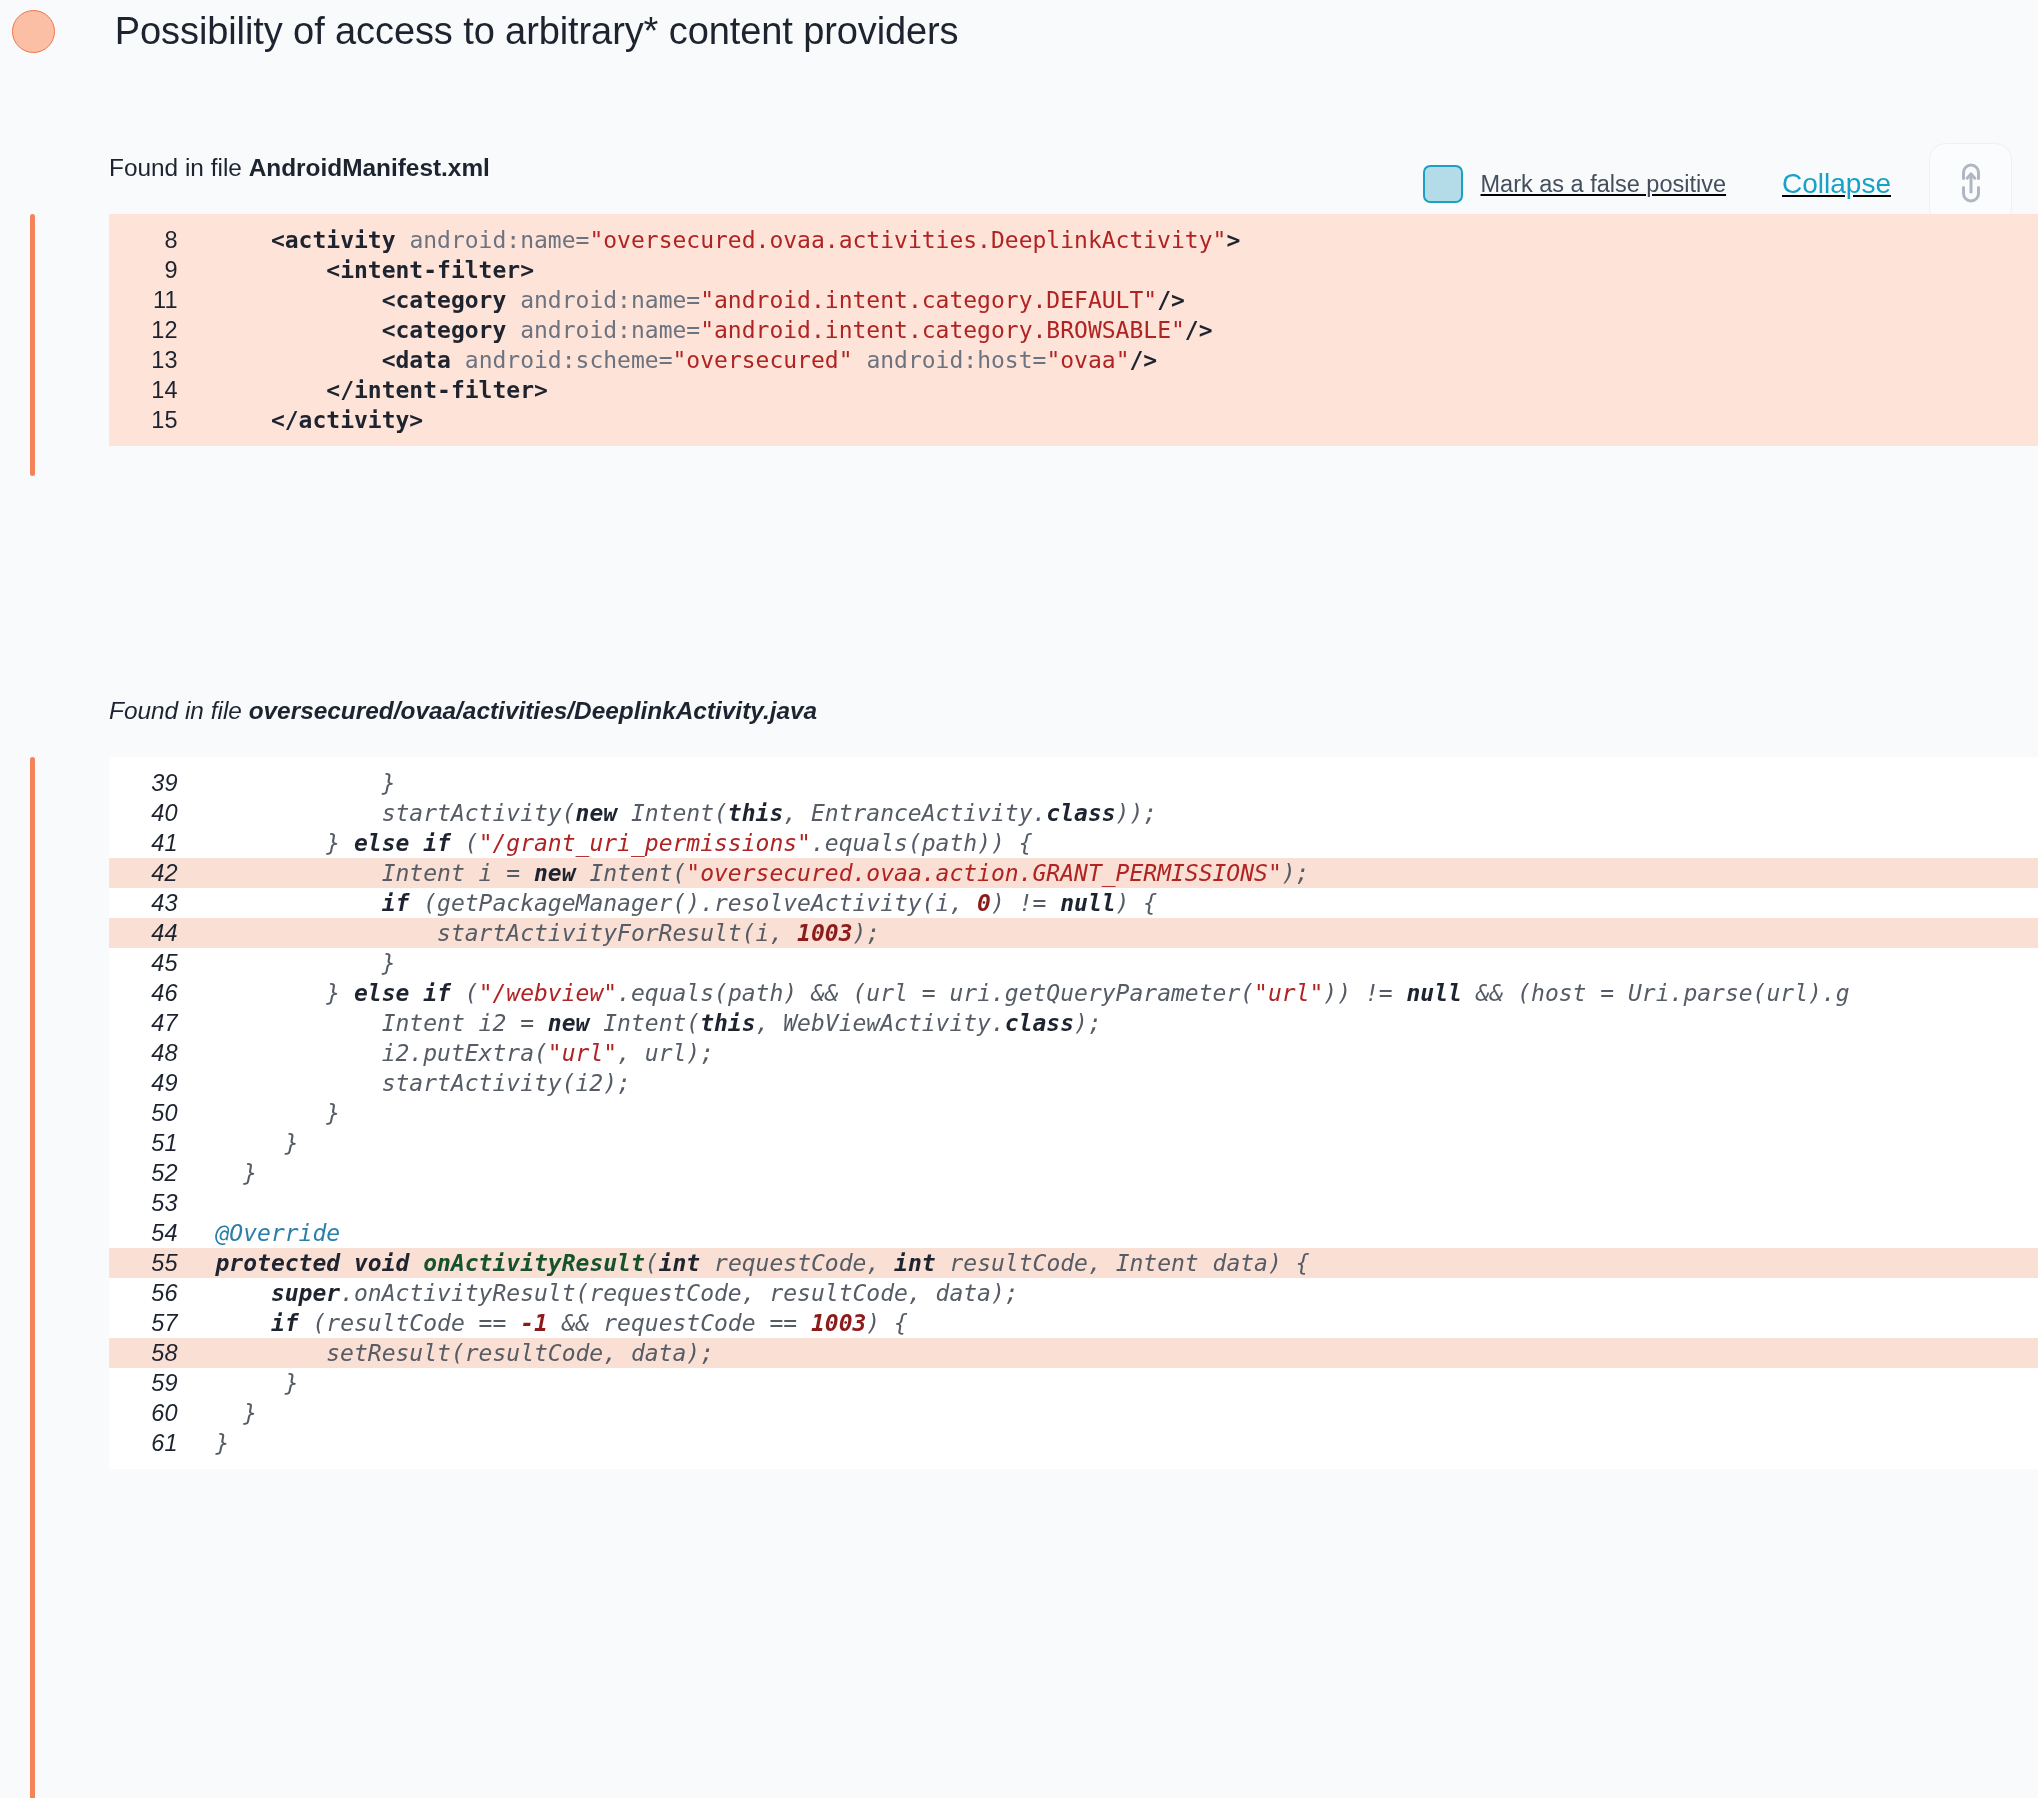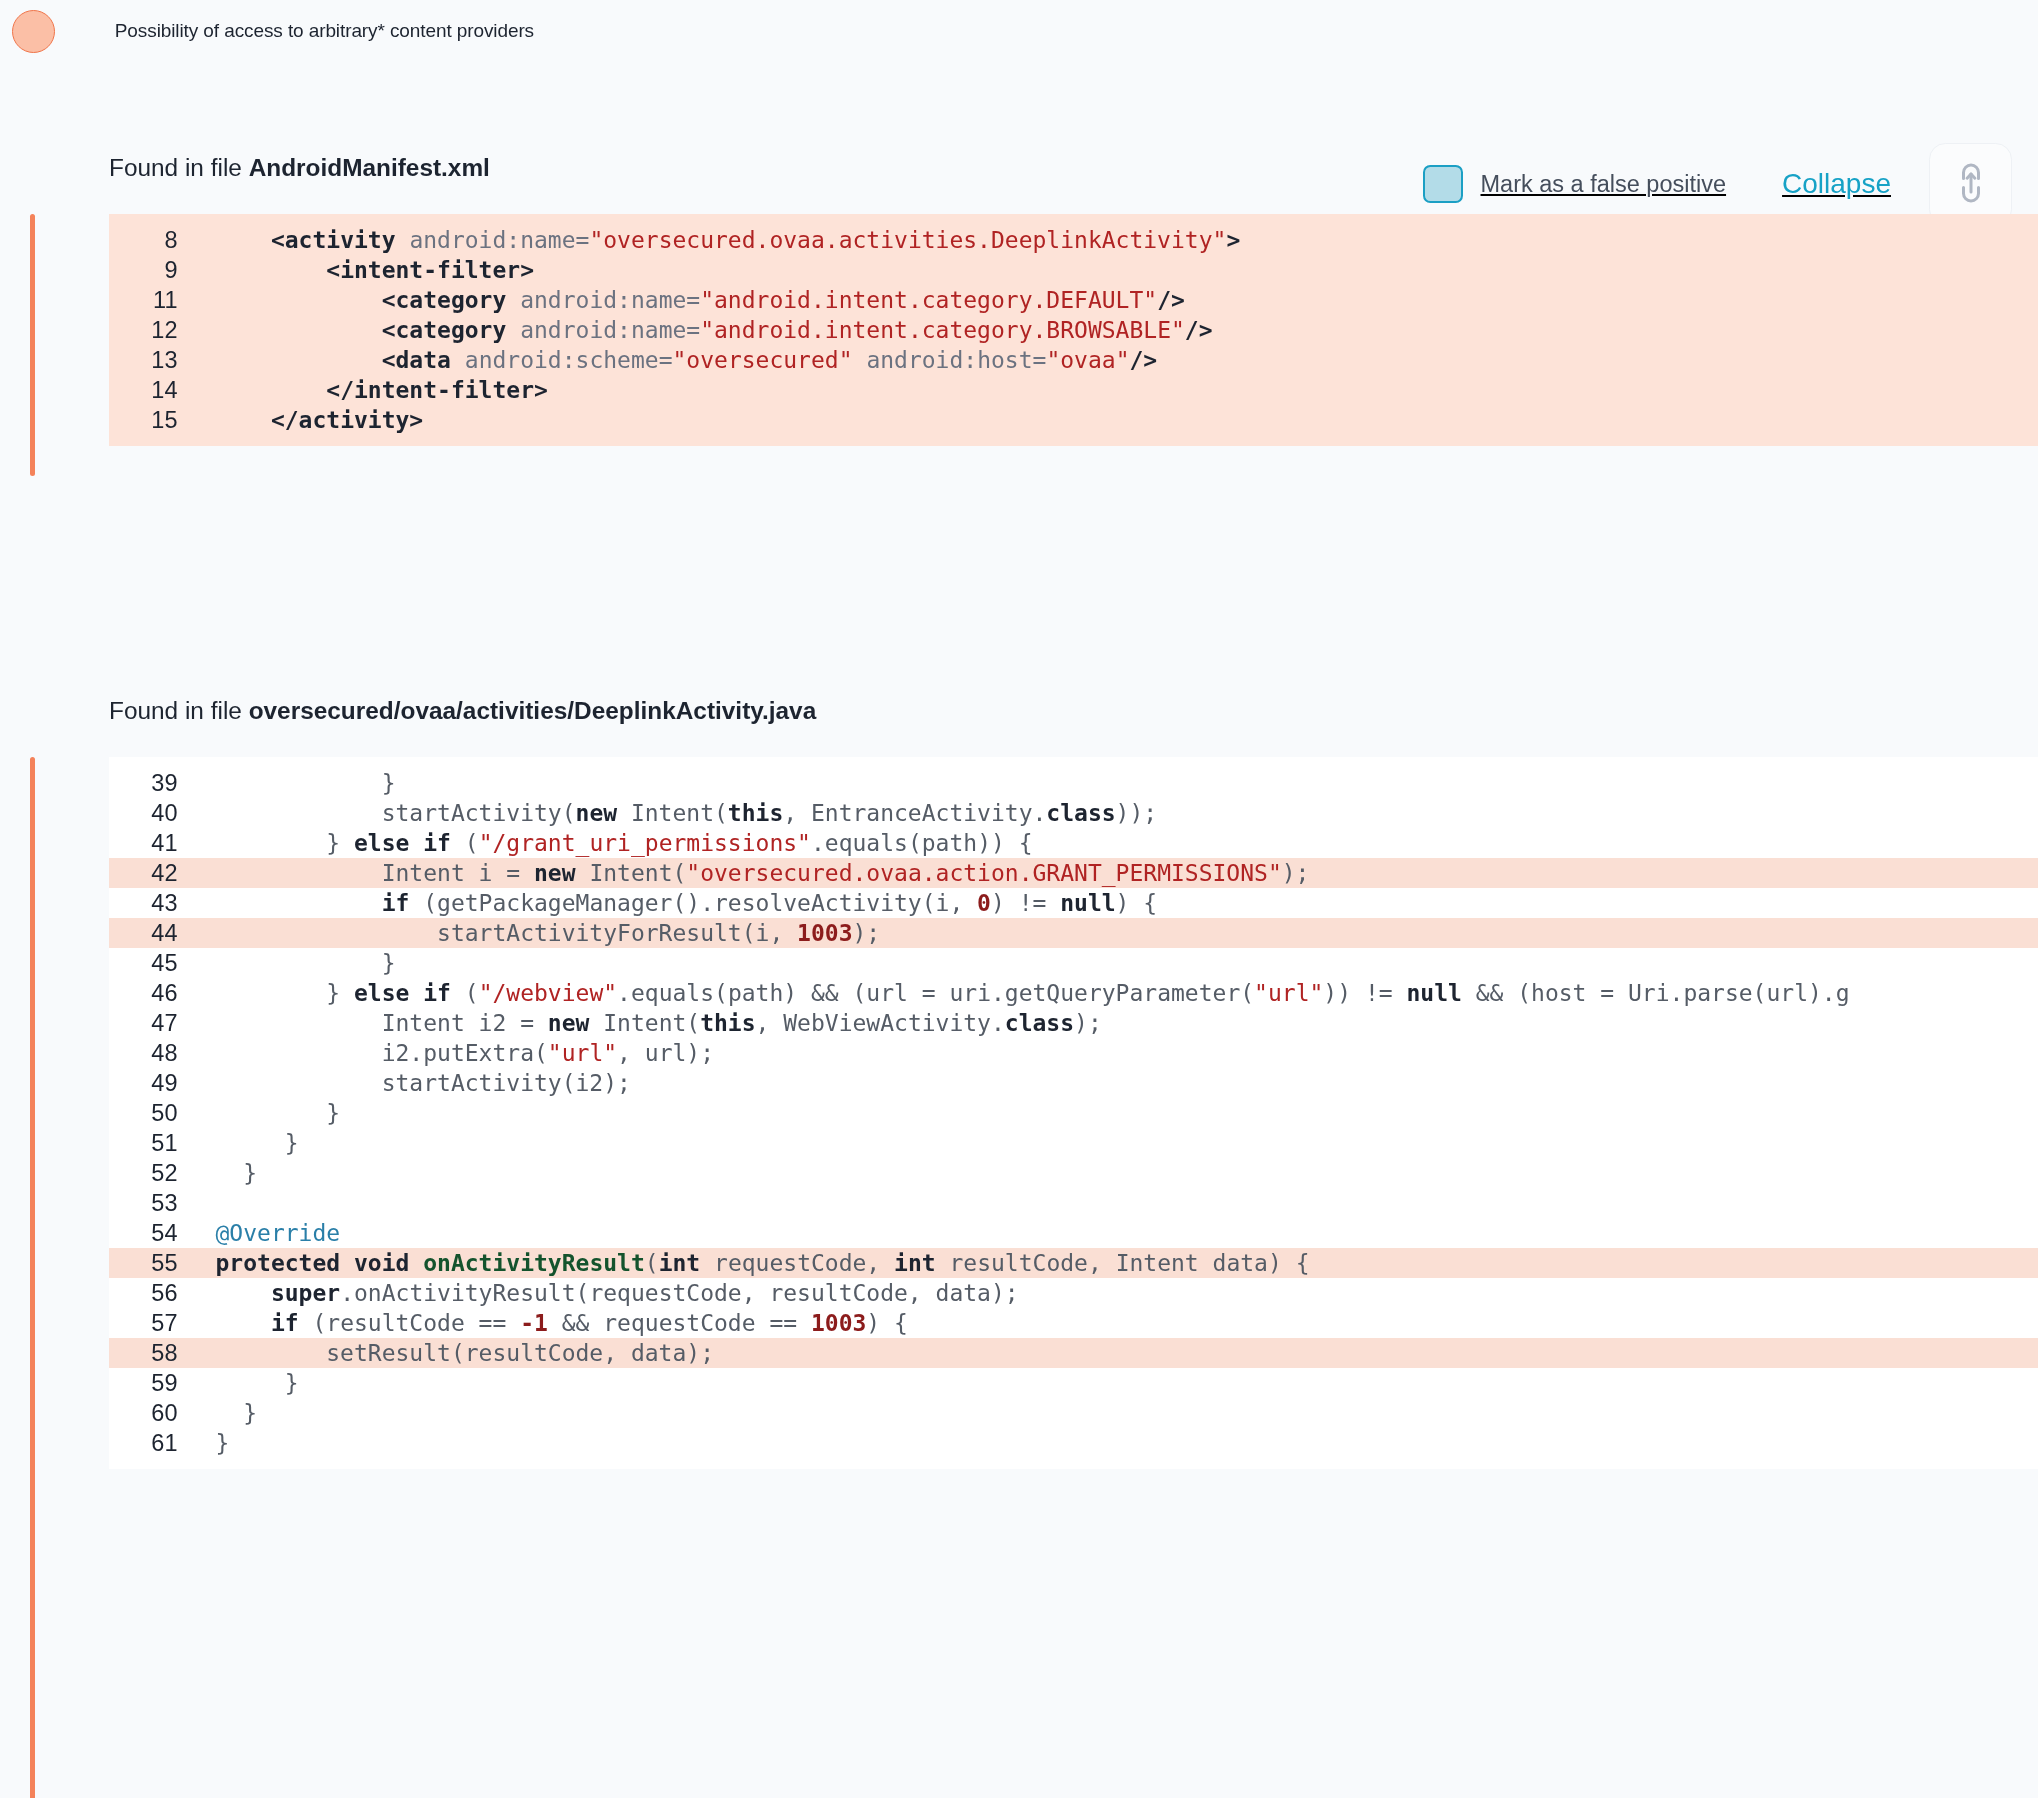--- a/index.html
+++ b/index.html
@@ -35,30 +35,30 @@
     width: 43px;
     height: 43px;
     border-radius: 50%;
     background: #fbbfa6;
     border: 1.8px solid #f0754a;
     margin-left: 11.8px;
     flex: 0 0 auto;
   }
   .issue-title {
     margin-left: 60px;
-    font-size: 19px;
+    font-size: 38px;
     color: #1d2430;
     letter-spacing: -0.1px;
     white-space: nowrap;
   }
 
   
   .file-section { position: absolute; left: 0; width: 100%; }
   #section-xml  { top: 154px; }
-  #section-java { top: 697px; }
+  #section-java { top: 697px; font-style: italic; }
 
   .file-header {
     position: relative;
     height: 60px;
     display: flex;
     align-items: flex-start;
     padding-left: 109px;
     padding-right: 27px;
   }
   .found-in-file {

